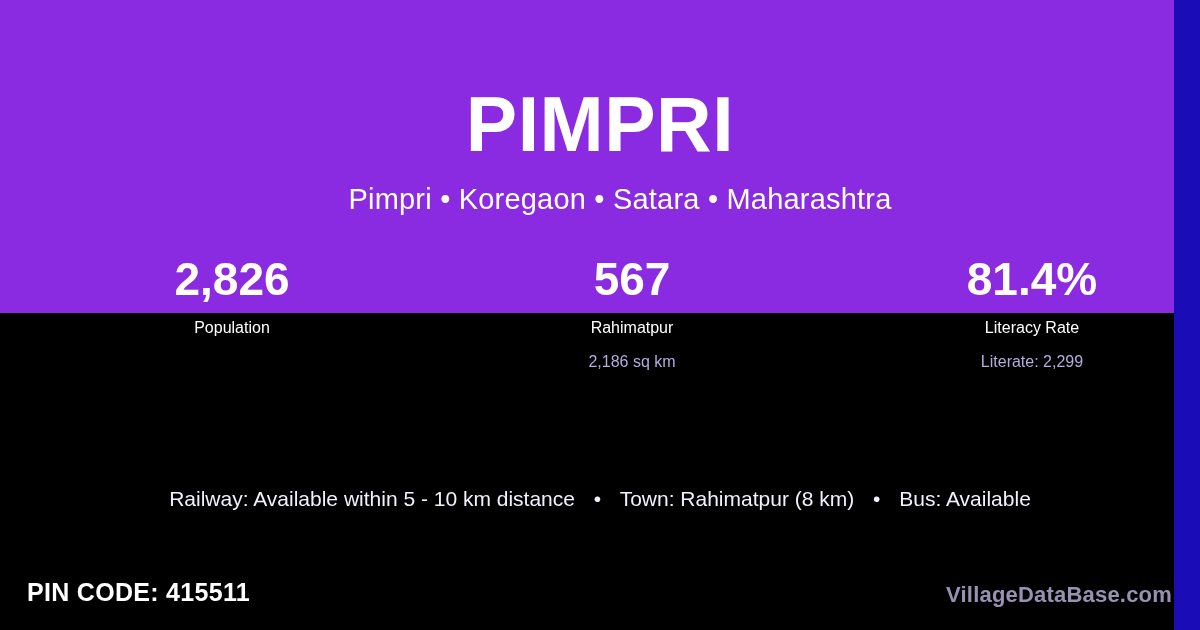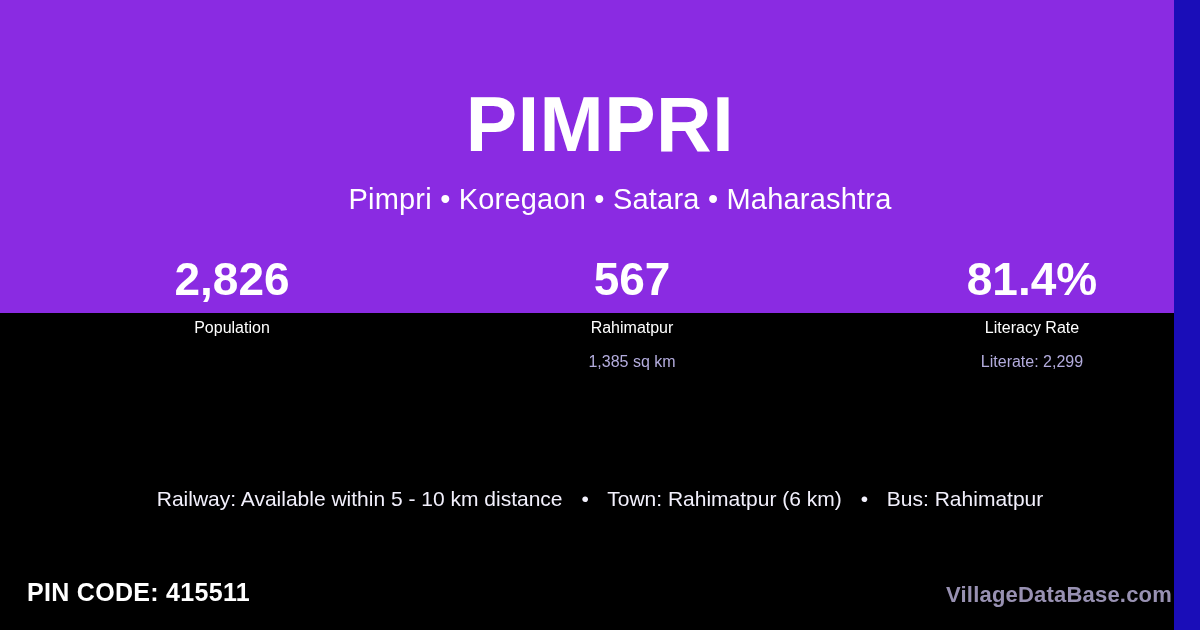--- a/index.html
+++ b/index.html
@@ -163,37 +163,37 @@
   <div class="stats-row">
 
     <div class="stat-cell">
       <div class="stat-value">2,826</div>
       <div class="stat-label">Population</div>
     </div>
 
     <div class="stat-cell">
       <div class="stat-value">567</div>
       <div class="stat-label">Rahimatpur</div>
-      <div class="stat-sub">1,385 sq km</div>
+      <div class="stat-sub">2,186 sq km</div>
     </div>
 
     <div class="stat-cell">
       <div class="stat-value">81.4%</div>
       <div class="stat-label">Literacy Rate</div>
       <div class="stat-sub">Literate: 2,299</div>
     </div>
 
   </div>
 
   <div class="amenities">
     <span>Railway: Available within 5 - 10 km distance</span>
     <span class="amenity-sep">•</span>
-    <span>Town: Rahimatpur (6 km)</span>
+    <span>Town: Rahimatpur (8 km)</span>
     <span class="amenity-sep">•</span>
-    <span>Bus: Rahimatpur</span>
+    <span>Bus: Available</span>
   </div>
 
   <div class="footer">
     <div class="pin-code">PIN CODE: 415511</div>
     <div class="brand">VillageDataBase.com</div>
   </div>
 
 </div>
 
 </body></html>

